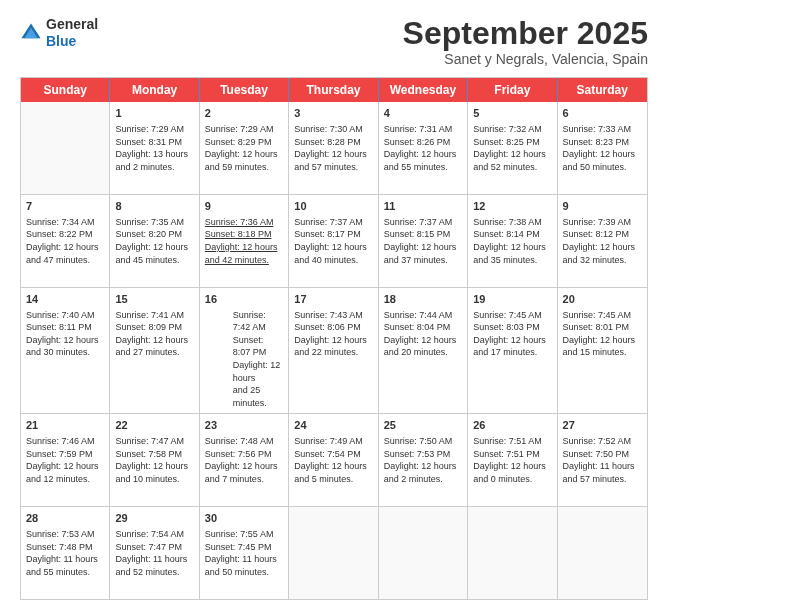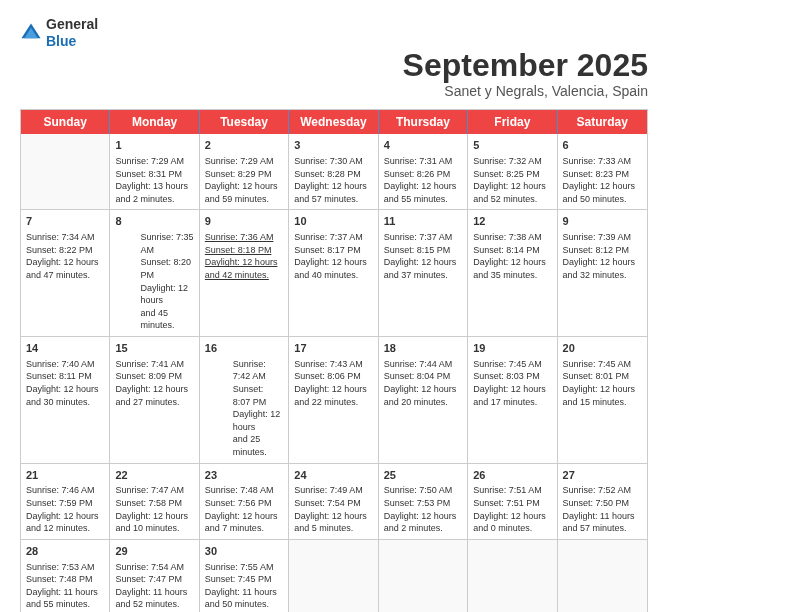--- a/index.html
+++ b/index.html
@@ -40,21 +40,20 @@
       height: 22px;
     }
     .title-block {
       text-align: right;
     }
     .calendar-title {
       font-size: 32px;
       font-weight: bold;
       color: #333;
       line-height: 1.1;
-      margin-top: 32px;
     }
     .calendar-subtitle {
       font-size: 14px;
       color: #555;
     }
     .calendar {
       flex: 1;
       display: flex;
       flex-direction: column;
       border: 1px solid #ccc;
@@ -126,22 +125,22 @@
       <div class="calendar-title">September 2025</div>
       <div class="calendar-subtitle">Sanet y Negrals, Valencia, Spain</div>
     </div>
   </div>
 
   <div class="calendar">
     <div class="cal-header-row">
     <div class="cal-header-cell">Sunday</div>
         <div class="cal-header-cell">Monday</div>
         <div class="cal-header-cell">Tuesday</div>
+        <div class="cal-header-cell">Thursday</div>
         <div class="cal-header-cell">Wednesday</div>
-        <div class="cal-header-cell">Thursday</div>
         <div class="cal-header-cell">Friday</div>
         <div class="cal-header-cell">Saturday</div>
       </div>
     <div class="cal-body">
     <div class="cal-week">
           <div class="cal-cell empty"></div>
           <div class="cal-cell">
             <span class="day-num">1</span>
             <div class="cell-info" style="white-space: pre-line;">Sunrise: 7:29 AM
 Sunset: 8:31 PM
@@ -187,21 +186,21 @@
         <div class="cal-week">
           <div class="cal-cell">
             <span class="day-num">7</span>
             <div class="cell-info" style="white-space: pre-line;">Sunrise: 7:34 AM
 Sunset: 8:22 PM
 Daylight: 12 hours
 and 47 minutes.</div>
           </div>
           <div class="cal-cell">
             <span class="day-num">8</span>
-            <div class="cell-info" style="white-space: pre-line; margin-left: 25px;">Sunrise: 7:35 AM
+            <div class="cell-info" style="white-space: pre-line;">Sunrise: 7:35 AM
 Sunset: 8:20 PM
 Daylight: 12 hours
 and 45 minutes.</div>
           </div>
           <div class="cal-cell">
             <span class="day-num">9</span>
             <div class="cell-info" style="white-space: pre-line; text-decoration: underline;">Sunrise: 7:36 AM
 Sunset: 8:18 PM
 Daylight: 12 hours
 and 42 minutes.</div>

